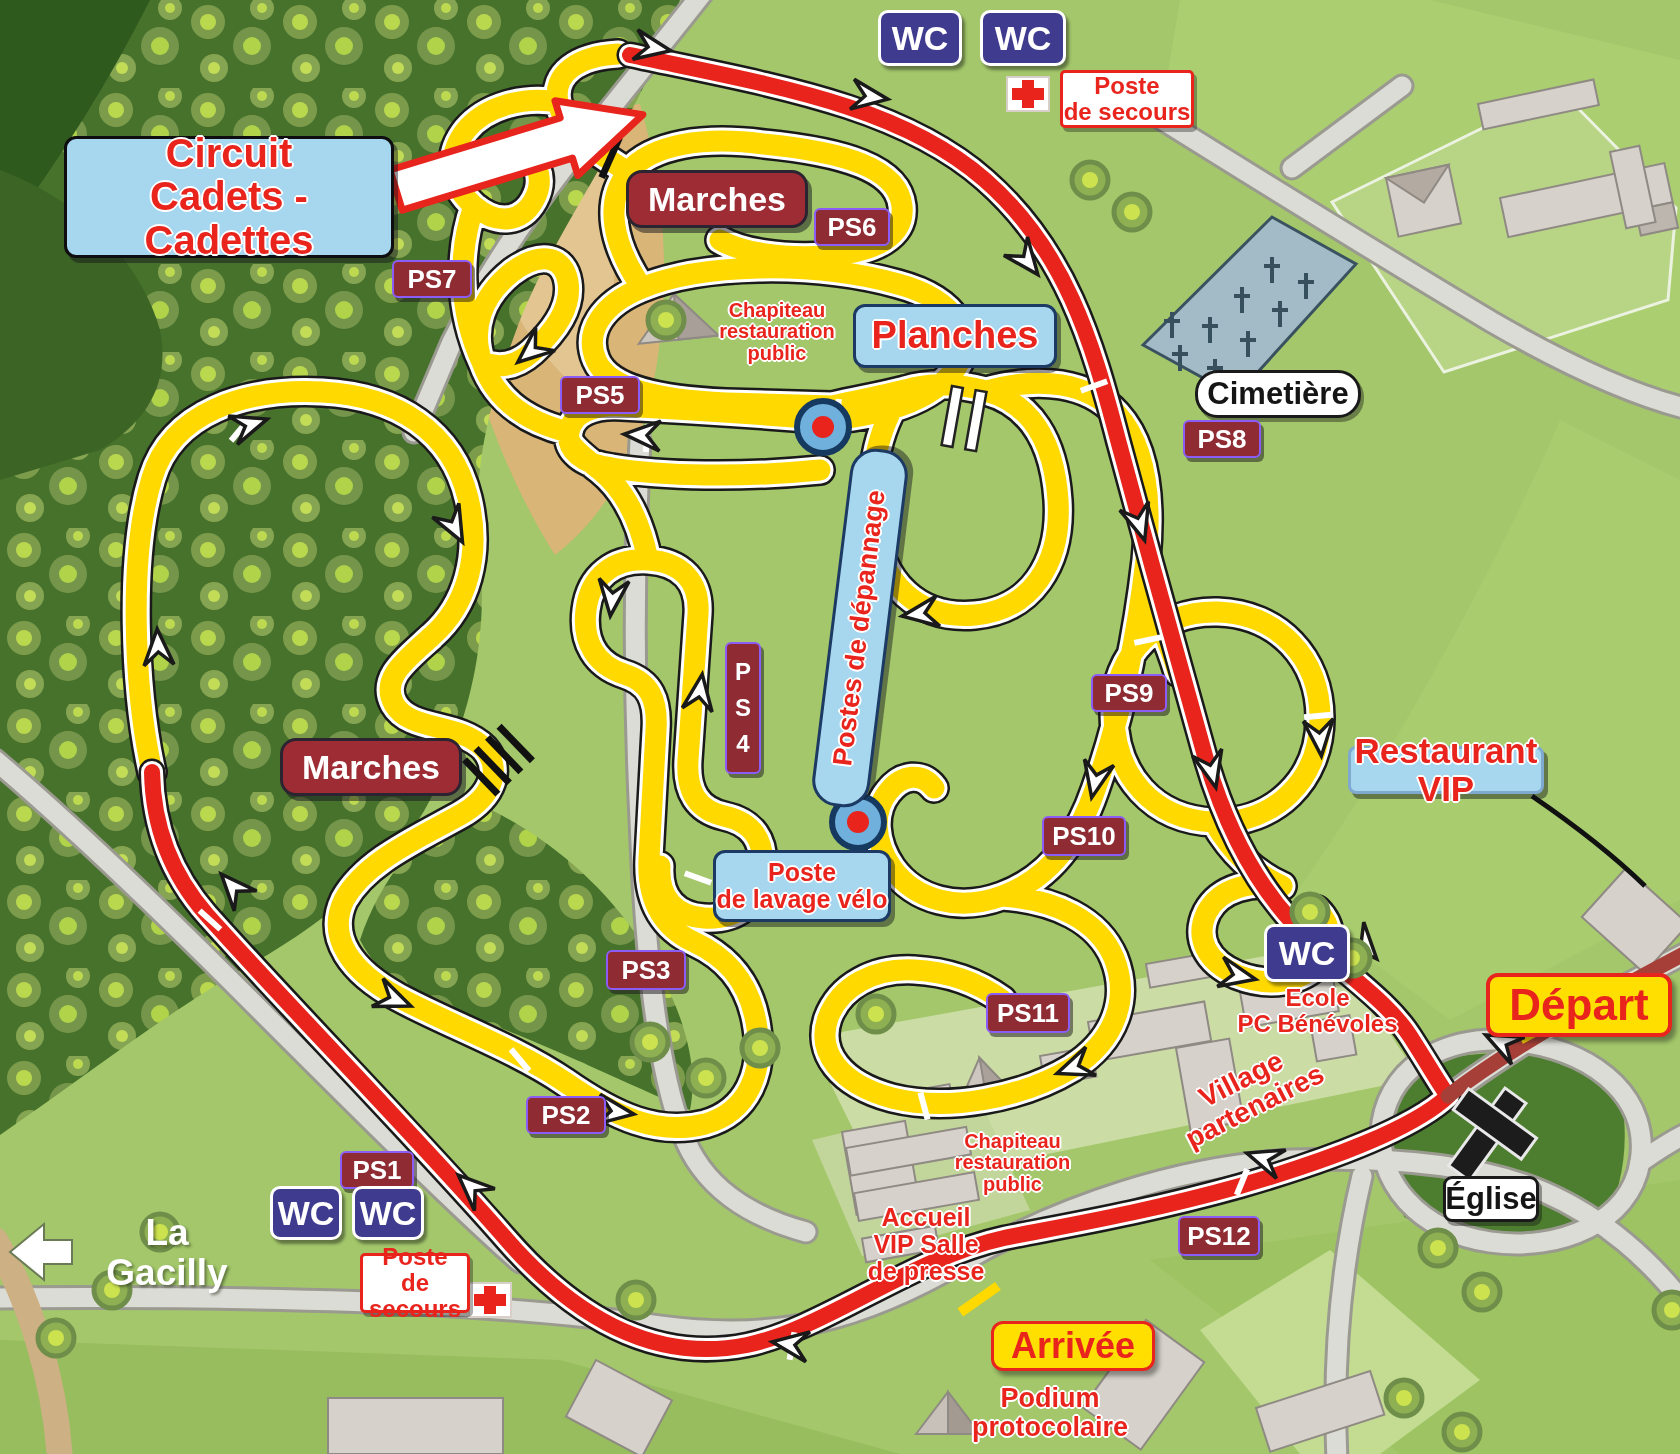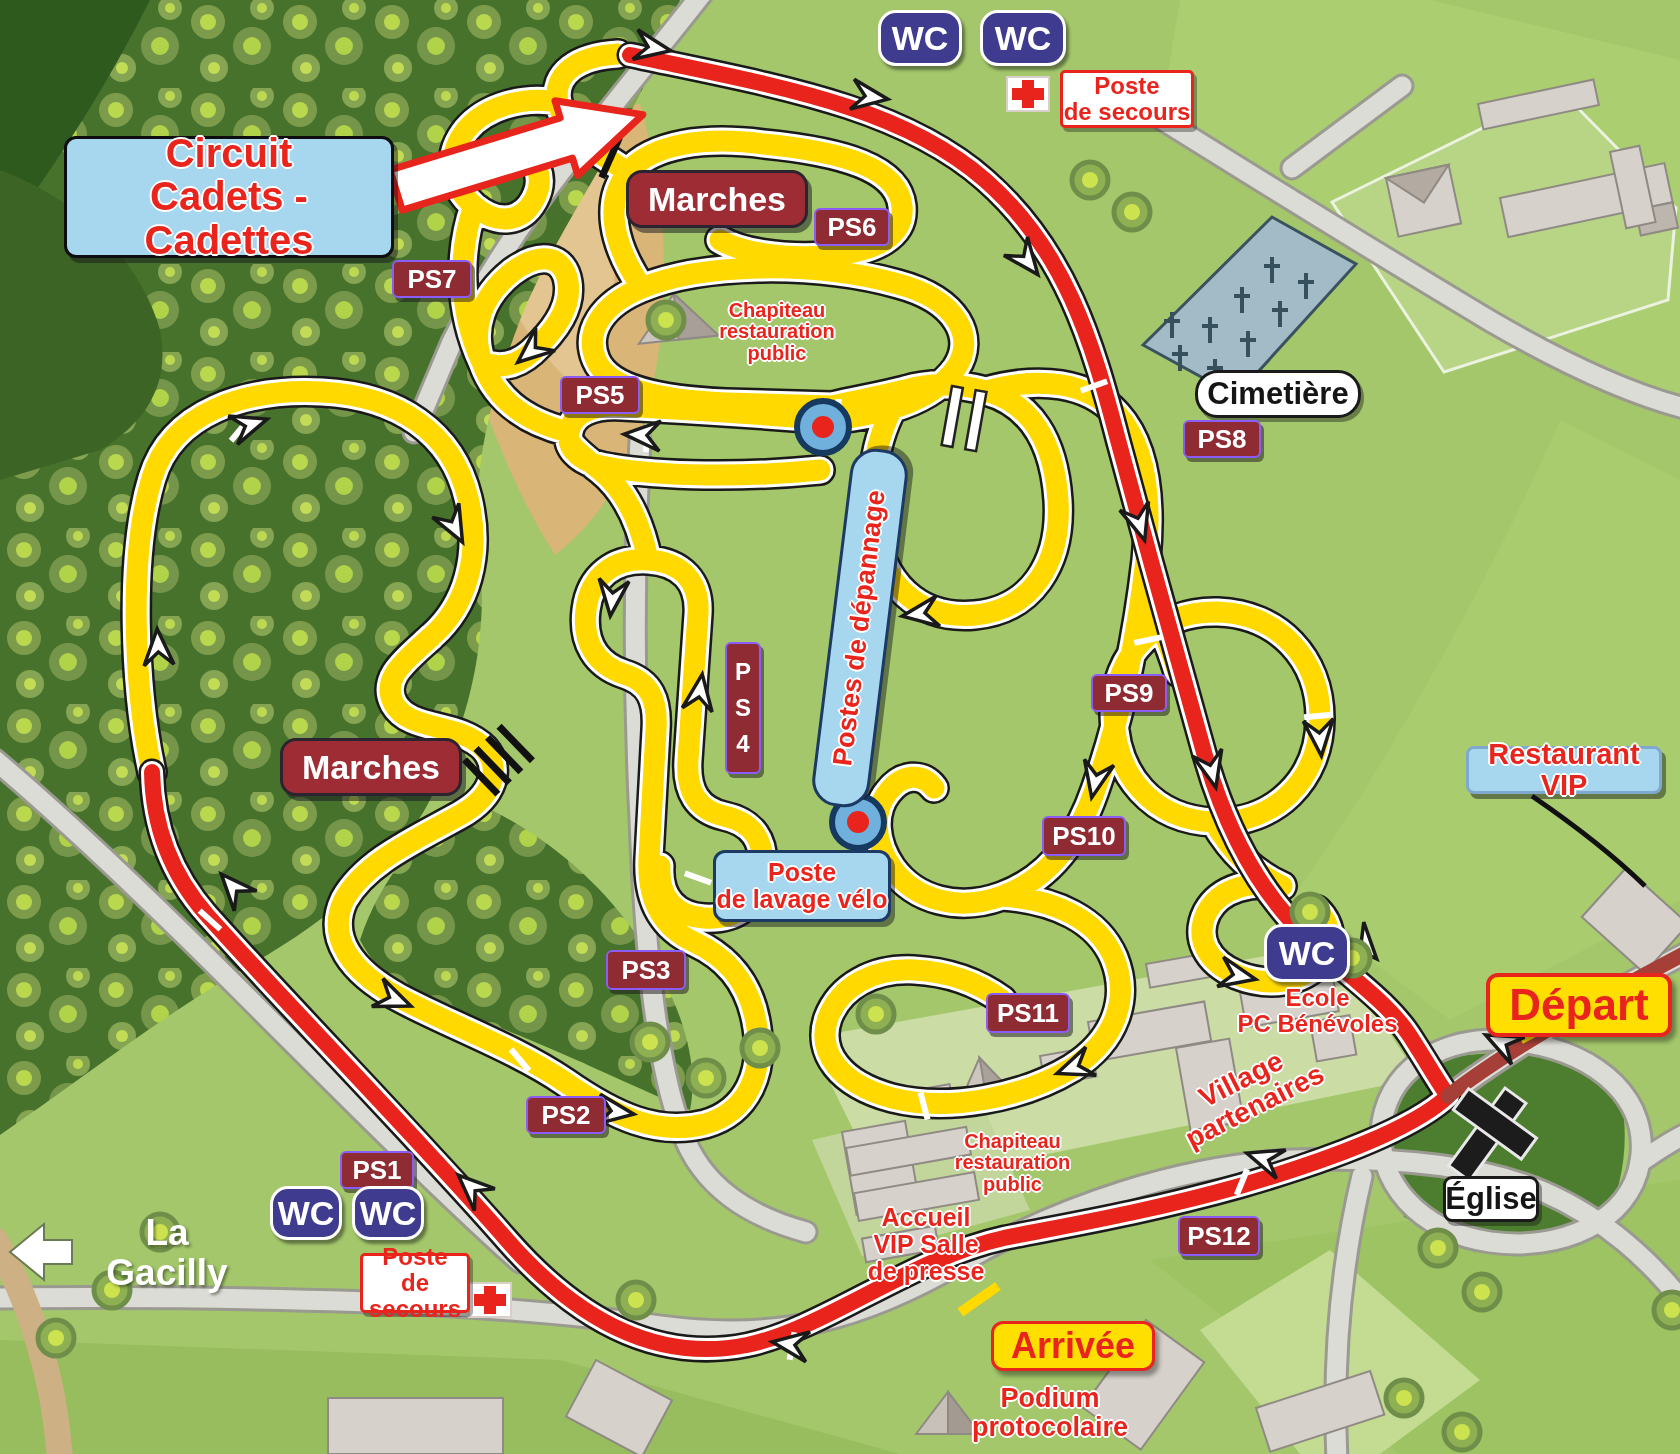--- a/index.html
+++ b/index.html
@@ -3,21 +3,21 @@
 <meta charset="utf-8">
 <style>
   html,body{margin:0;padding:0;background:#666;}
   #map{position:relative;width:1680px;height:1454px;overflow:hidden;background:#a3c76a;
        font-family:"Liberation Sans",sans-serif;}
   #art{position:absolute;left:0;top:0;}
   .lbl{position:absolute;font-weight:bold;white-space:pre-line;text-align:center;line-height:1.08;
        display:flex;align-items:center;justify-content:center;box-sizing:border-box;}
   .ps{background:#8e2b33;color:#fff;border:2px solid #8b5cf6;border-radius:6px;
       box-shadow:3px 4px 0 rgba(25,20,25,.5);font-size:26px;}
-  .wc{background:#3f3c90;color:#fff;border:3px solid #fff;border-radius:18px;
+  .wc{background:#3f3c90;color:#fff;border:3px solid #fff;border-radius:10px;
       box-shadow:3px 4px 3px rgba(20,20,20,.45);font-size:34px;}
   .marches{background:#9e2c34;color:#fff;border:3px solid #2c2430;border-radius:16px;
       box-shadow:4px 5px 0 rgba(20,20,30,.5);font-size:34px;}
   .bluebox{background:#a7d6ef;color:#e8241d;border-radius:12px;
       text-shadow:-2px 0 #fff,2px 0 #fff,0 -2px #fff,0 2px #fff,-1px -1px #fff,1px 1px #fff,-1px 1px #fff,1px -1px #fff;
       box-shadow:4px 5px 0 rgba(15,15,25,.45);}
   .border-black{border:3px solid #0e0e10;}
   .border-navy{border:3px solid #1c3a63;}
   .border-lblue{border:3px solid #7fa9cf;}
   .whitebox{background:#fff;color:#151515;border:3px solid #1a1a1a;border-radius:9px;font-size:31px;
@@ -353,31 +353,32 @@
   <div class="lbl ps" style="left:392px;top:260px;width:80px;height:38px;">PS7</div>
   <div class="lbl marches" style="left:626px;top:170px;width:182px;height:58px;">Marches</div>
   <div class="lbl ps" style="left:814px;top:208px;width:76px;height:38px;">PS6</div>
   <div class="lbl wc" style="left:878px;top:10px;width:84px;height:56px;">WC</div>
   <div class="lbl wc" style="left:980px;top:10px;width:86px;height:56px;">WC</div>
   <div class="lbl secours" style="left:1060px;top:70px;width:134px;height:58px;">Poste
 de secours</div>
   <div class="lbl redtext" style="left:712px;top:292px;width:130px;height:80px;font-size:20px;">Chapiteau
 restauration
 public</div>
+  <div class="lbl bluebox border-navy" style="left:853px;top:304px;width:204px;height:64px;font-size:38px;">Planches</div>
   <div class="lbl whitebox" style="left:1195px;top:370px;width:166px;height:48px;border-radius:23px;">Cimetière</div>
   <div class="lbl ps" style="left:1183px;top:420px;width:78px;height:38px;">PS8</div>
   <div class="lbl ps" style="left:560px;top:376px;width:80px;height:38px;">PS5</div>
   <div class="lbl bluebox border-navy" style="left:680px;top:599px;width:360px;height:58px;font-size:27px;border-radius:26px;transform:rotate(-83deg);">Postes de dépannage</div>
   <div class="lbl ps" style="left:725px;top:642px;width:36px;height:132px;font-size:24px;line-height:1.5;">P
 S
 4</div>
   <div class="lbl marches" style="left:280px;top:738px;width:182px;height:58px;">Marches</div>
   <div class="lbl ps" style="left:1091px;top:674px;width:76px;height:38px;">PS9</div>
   <div class="lbl ps" style="left:1042px;top:816px;width:84px;height:40px;">PS10</div>
-  <div class="lbl bluebox border-lblue" style="left:1466px;top:746px;width:196px;height:48px;font-size:29px;border-radius:8px;">Restaurant VIP</div>
+  <div class="lbl bluebox border-lblue" style="left:1348px;top:746px;width:196px;height:48px;font-size:35px;border-radius:8px;">Restaurant VIP</div>
   <div class="lbl bluebox border-navy" style="left:713px;top:850px;width:178px;height:72px;font-size:25px;">Poste
 de lavage vélo</div>
   <div class="lbl ps" style="left:606px;top:950px;width:80px;height:40px;">PS3</div>
   <div class="lbl wc" style="left:1264px;top:924px;width:86px;height:58px;">WC</div>
   <div class="lbl redtext" style="left:1235px;top:983px;width:165px;height:56px;font-size:24px;">Ecole
 PC Bénévoles</div>
   <div class="lbl startbox" style="left:1486px;top:926px;width:186px;height:64px;font-size:44px;margin-top:47px;">Départ</div>
   <div class="lbl ps" style="left:986px;top:993px;width:84px;height:40px;">PS11</div>
   <div class="lbl ps" style="left:526px;top:1096px;width:80px;height:38px;">PS2</div>
   <div class="lbl ps" style="left:340px;top:1151px;width:74px;height:38px;">PS1</div>

